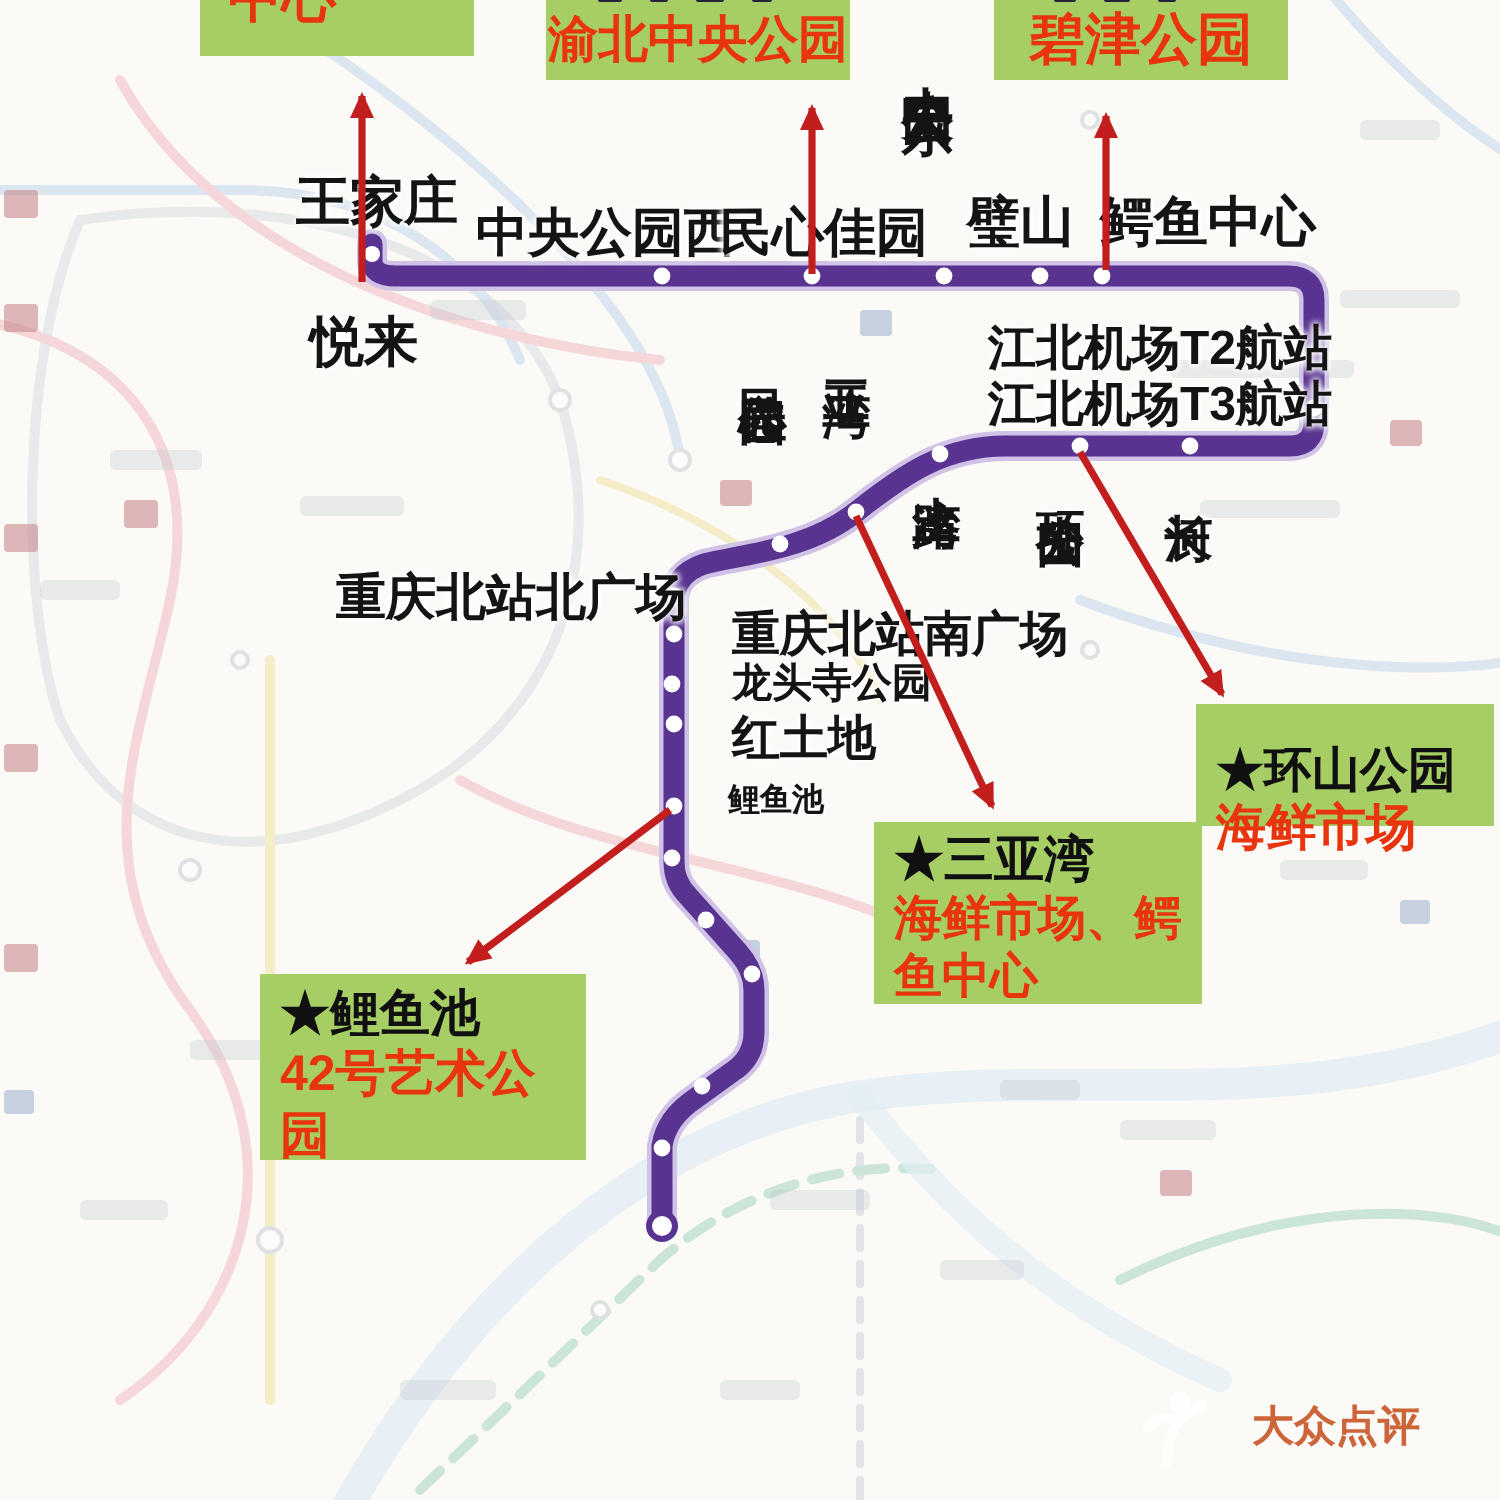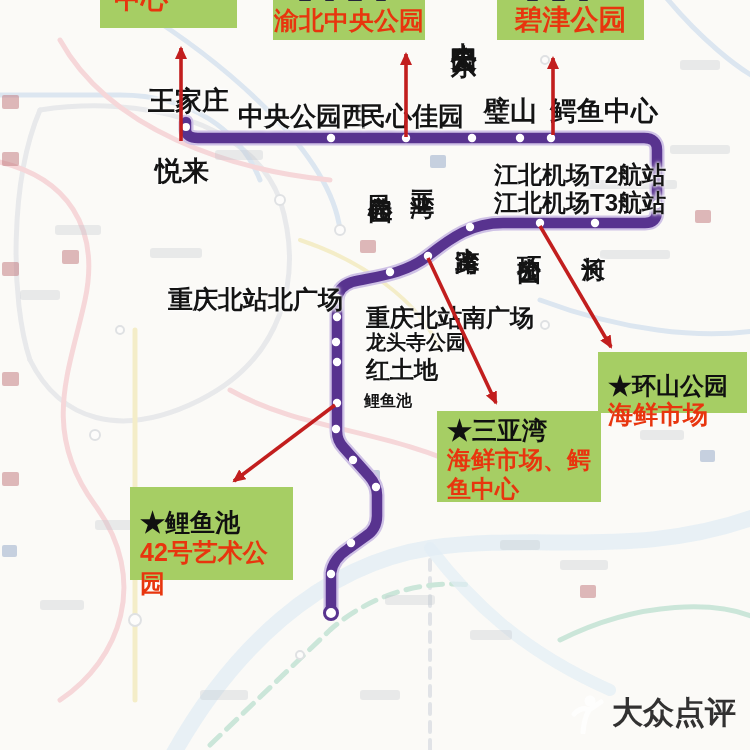--- a/index.html
+++ b/index.html
@@ -33,21 +33,21 @@
     background:#a6ce64;overflow:visible;
   }
   .banner .banner-text{
     position:absolute;left:6px;top:8px;font-size:48px;font-weight:800;
     color:#e23318;white-space:nowrap;letter-spacing:0px;
   }
 
   
   .watermark{
     position:absolute;left:570px;top:692px;display:flex;align-items:center;
-    gap:6px;opacity:.8;color:#000000;font-weight:700;font-size:31px;
+    gap:20px;opacity:.8;color:#c2410c;font-weight:700;font-size:21px;
     text-shadow:0 0 2px rgba(255,255,255,.4);
   }
 </style>
 </head>
 <body>
 
 <div class="screen">
 
   <svg class="layer" viewBox="0 0 750 750">
     <g opacity="0.55" fill="none" stroke-linecap="round">
@@ -218,21 +218,21 @@
   <div class="callout" style="left:598px;top:352px;width:149px;height:61px;padding-top:20px;">
     <div class="title" style="font-size:24px;">★环山公园</div>
     <div class="sub" style="font-size:25px;">海鲜市场</div>
   </div>
 
   <div class="callout" style="left:437px;top:411px;width:164px;height:91px;padding-top:5px;">
     <div class="title" style="font-size:25px;">★三亚湾</div>
     <div class="sub" style="font-size:24px;line-height:1.22;">海鲜市场、鳄鱼中心</div>
   </div>
 
-  <div class="callout" style="left:130px;top:487px;width:163px;height:93px;padding-top:21px;">
+  <div class="callout" style="left:130px;top:487px;width:163px;height:93px;padding-top:6px;">
     <div class="title" style="font-size:25px;">★鲤鱼池</div>
     <div class="sub" style="font-size:25px;line-height:1.22;">42号艺术公园</div>
   </div>
 
 
   <div class="watermark">
     <svg width="36" height="42" viewBox="0 0 36 42">
       <circle cx="20" cy="9" r="5.5" fill="#ffffff"></circle>
       <path d="M4,22 Q12,14 19,18 L31,10" stroke="#ffffff" stroke-width="5" fill="none" stroke-linecap="round"></path>
       <path d="M13,40 Q14,27 19,18" stroke="#ffffff" stroke-width="5" fill="none" stroke-linecap="round"></path>

